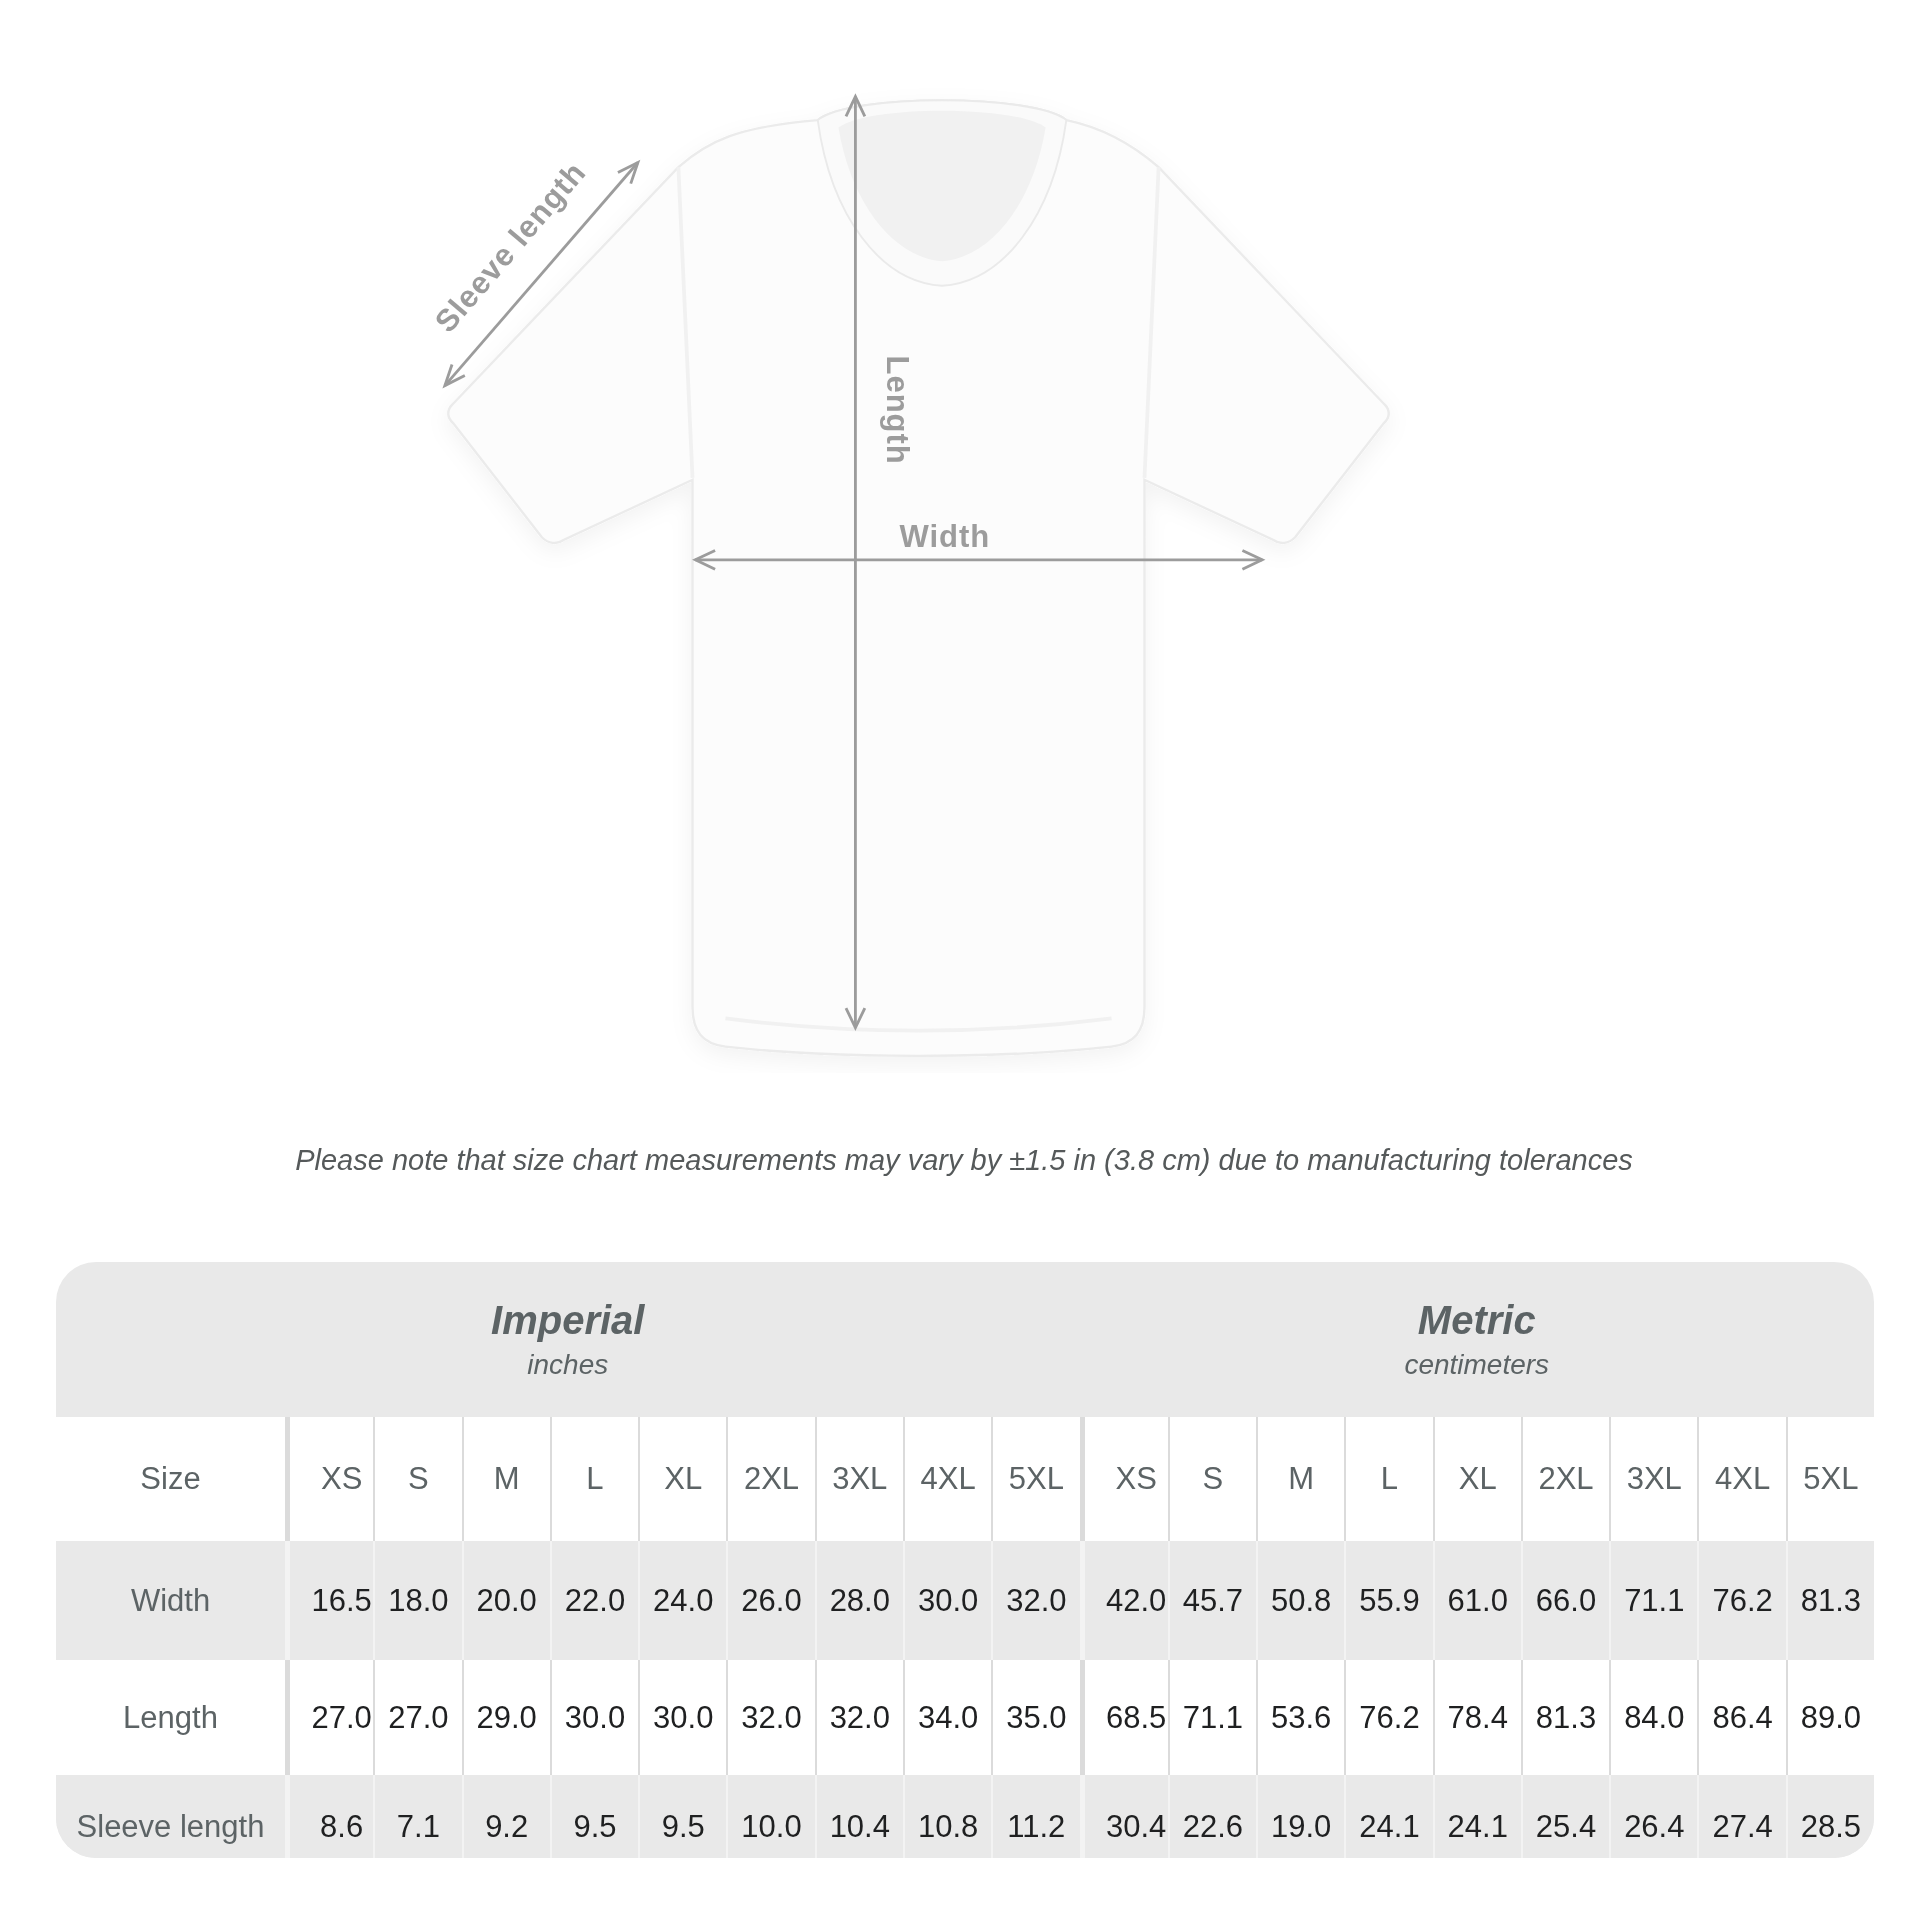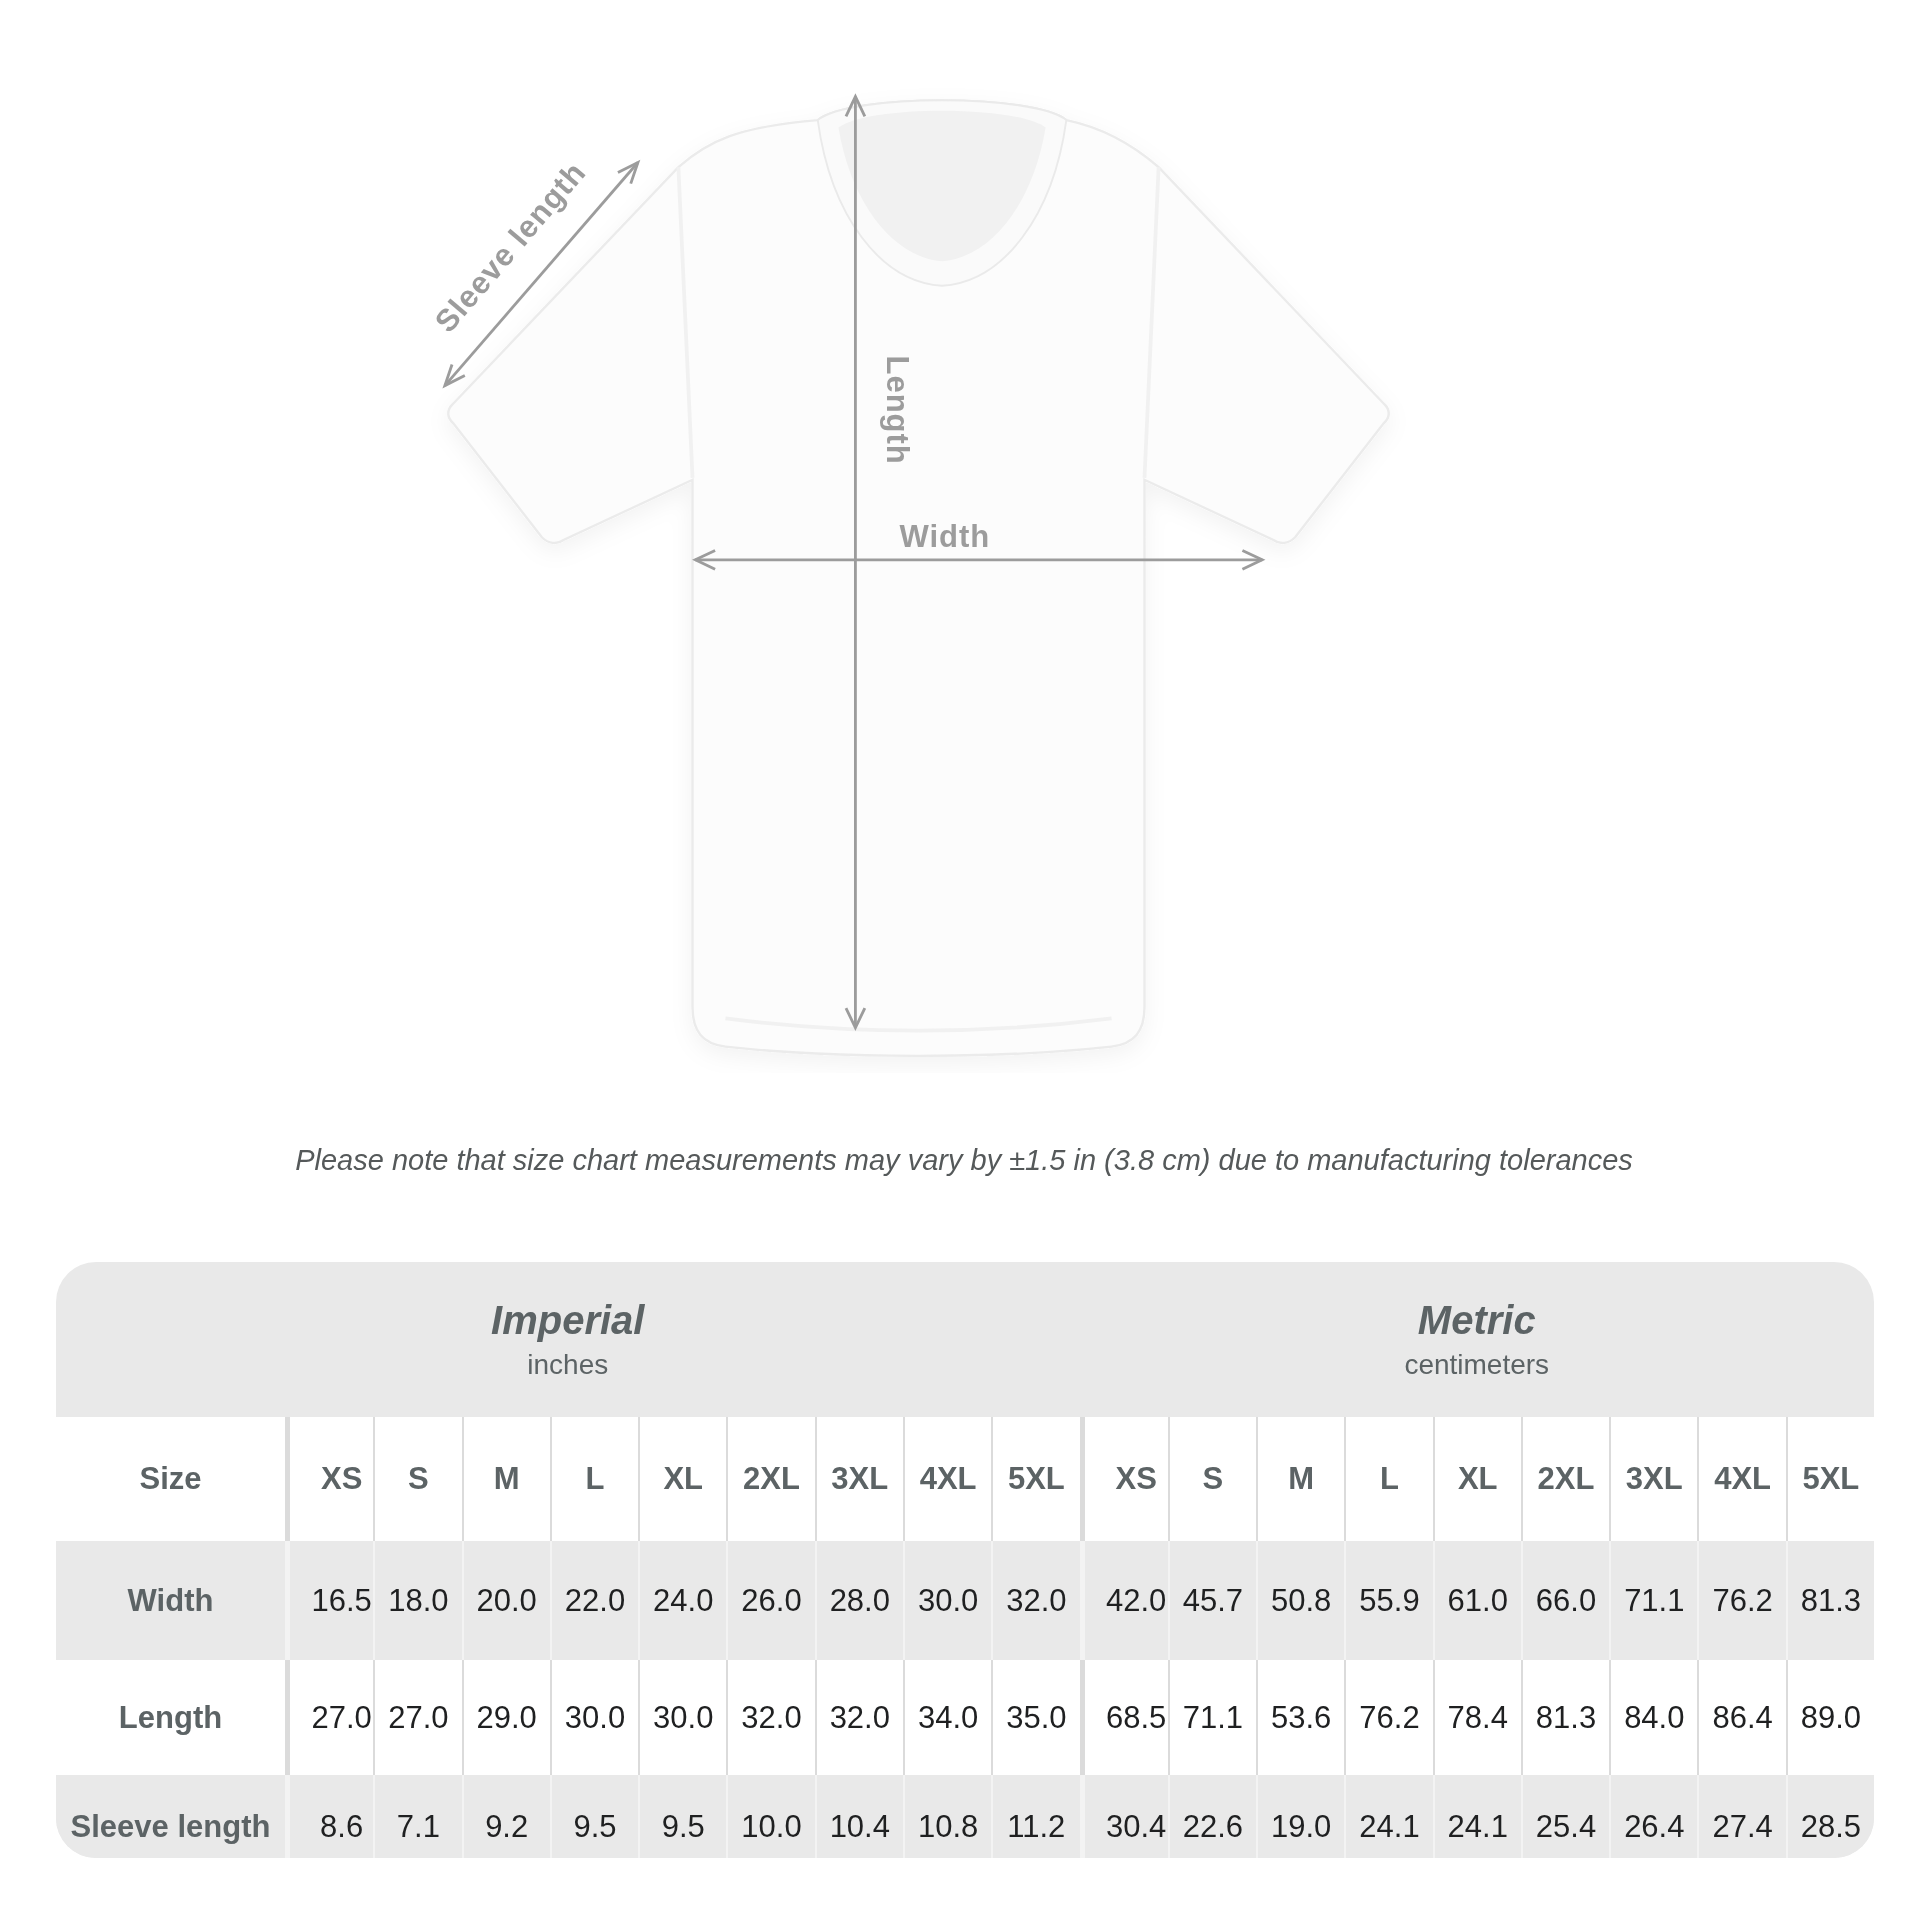--- a/index.html
+++ b/index.html
@@ -23,31 +23,31 @@
   
   .size-table{
     position:absolute;left:56px;top:1262px;width:1818px;height:596px;
     background:var(--panel-gray,#e9e9e9);border-radius:40px;overflow:hidden;text-align:right;
   }
   .units-row{display:grid;grid-template-columns:229px repeat(18,1fr);height:155px;}
   .unit-cell{display:flex;flex-direction:column;align-items:center;justify-content:center;gap:6.6px;}
   .unit-cell.imperial{grid-column:1/11;}
   .unit-cell.metric{grid-column:11/20;}
   .unit-name{font-size:40px;font-weight:700;font-style:italic;color:var(--table-header-text,#5c6365);}
-  .unit-sub{font-size:28px;color:var(--table-header-text,#5c6365);}
+  .unit-sub{font-size:28px;font-style:italic;color:var(--table-header-text,#5c6365);}
   .row{display:grid;grid-template-columns:229px repeat(18,1fr);}
   .row .cell{
     display:flex;align-items:center;justify-content:center;
     font-size:31px;color:var(--value-text,#1f2021);border-left:2.8px solid var(--sep);
   }
   .row .cell:first-child{border-left:none;}
   .row .cell:nth-child(2),.row .cell:nth-child(11){border-left-width:5.6px;padding-left:20px;}
   .row.light{--sep:#dbdbdb;background:#ffffff;}
   .row.dark{--sep:#f3f3f3;background:var(--panel-gray,#e9e9e9);}
-  .row .cell.hd{font-weight:700;color:var(--table-header-text,#5c6365);}
+  .row .cell.hd{font-weight:400;color:var(--table-header-text,#5c6365);}
   .r-size{height:124px;}
   .r-width{height:119px;}
   .r-length{height:115px;}
   .r-sleeve{height:103px;}
 </style>
 </head>
 <body>
 
 <div class="canvas">
 

